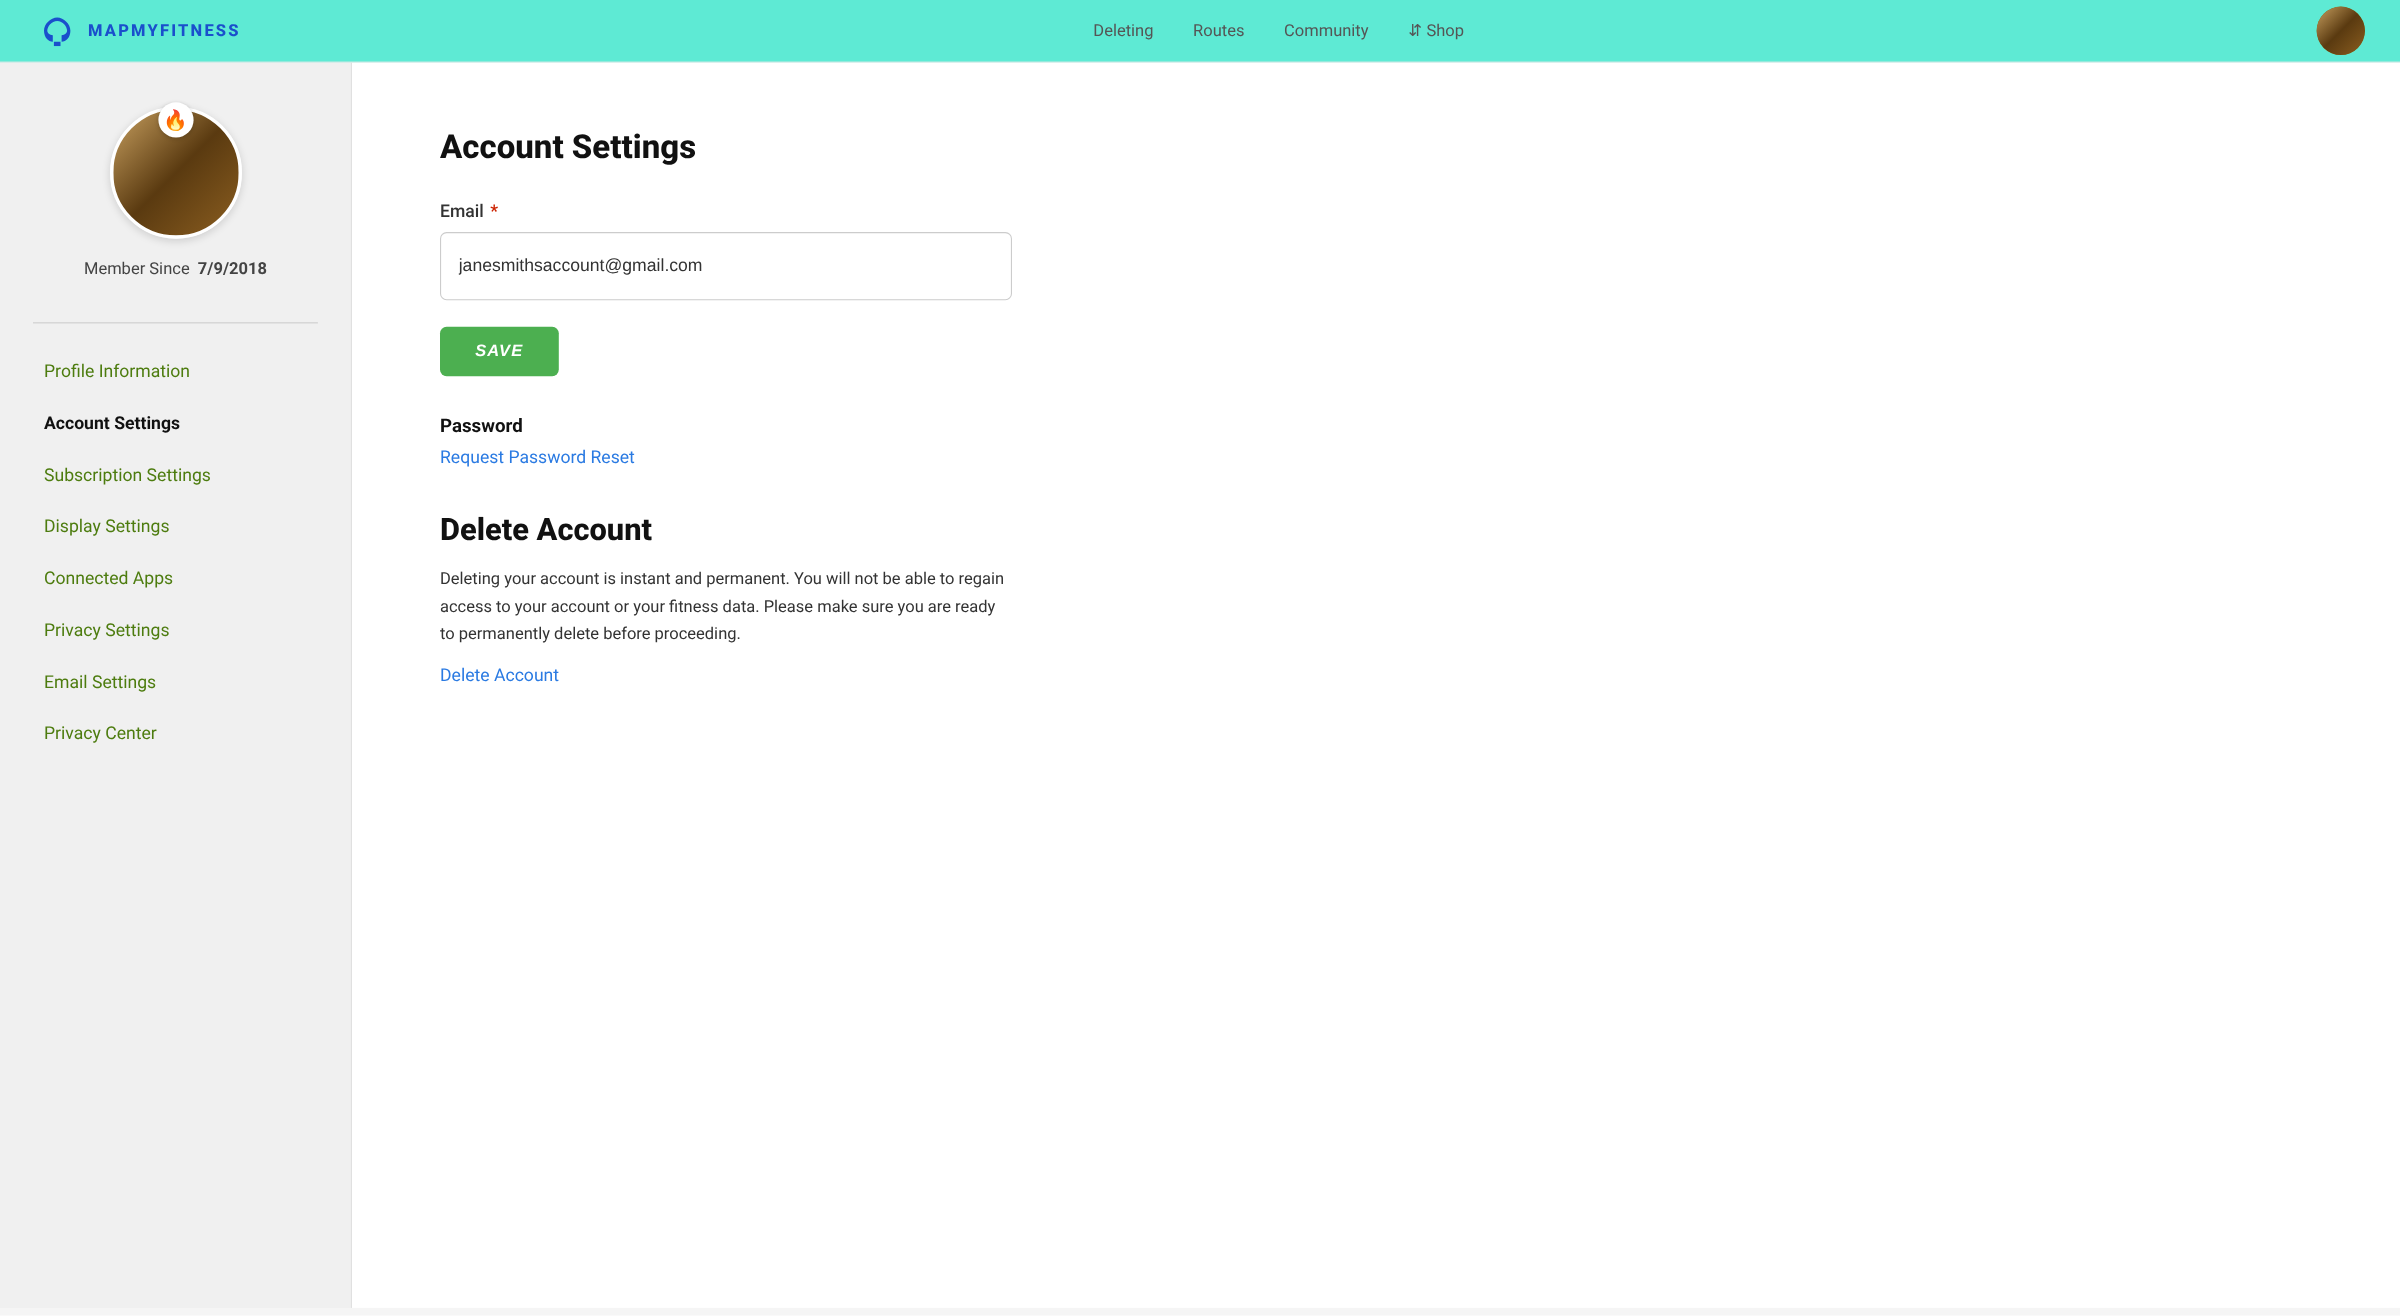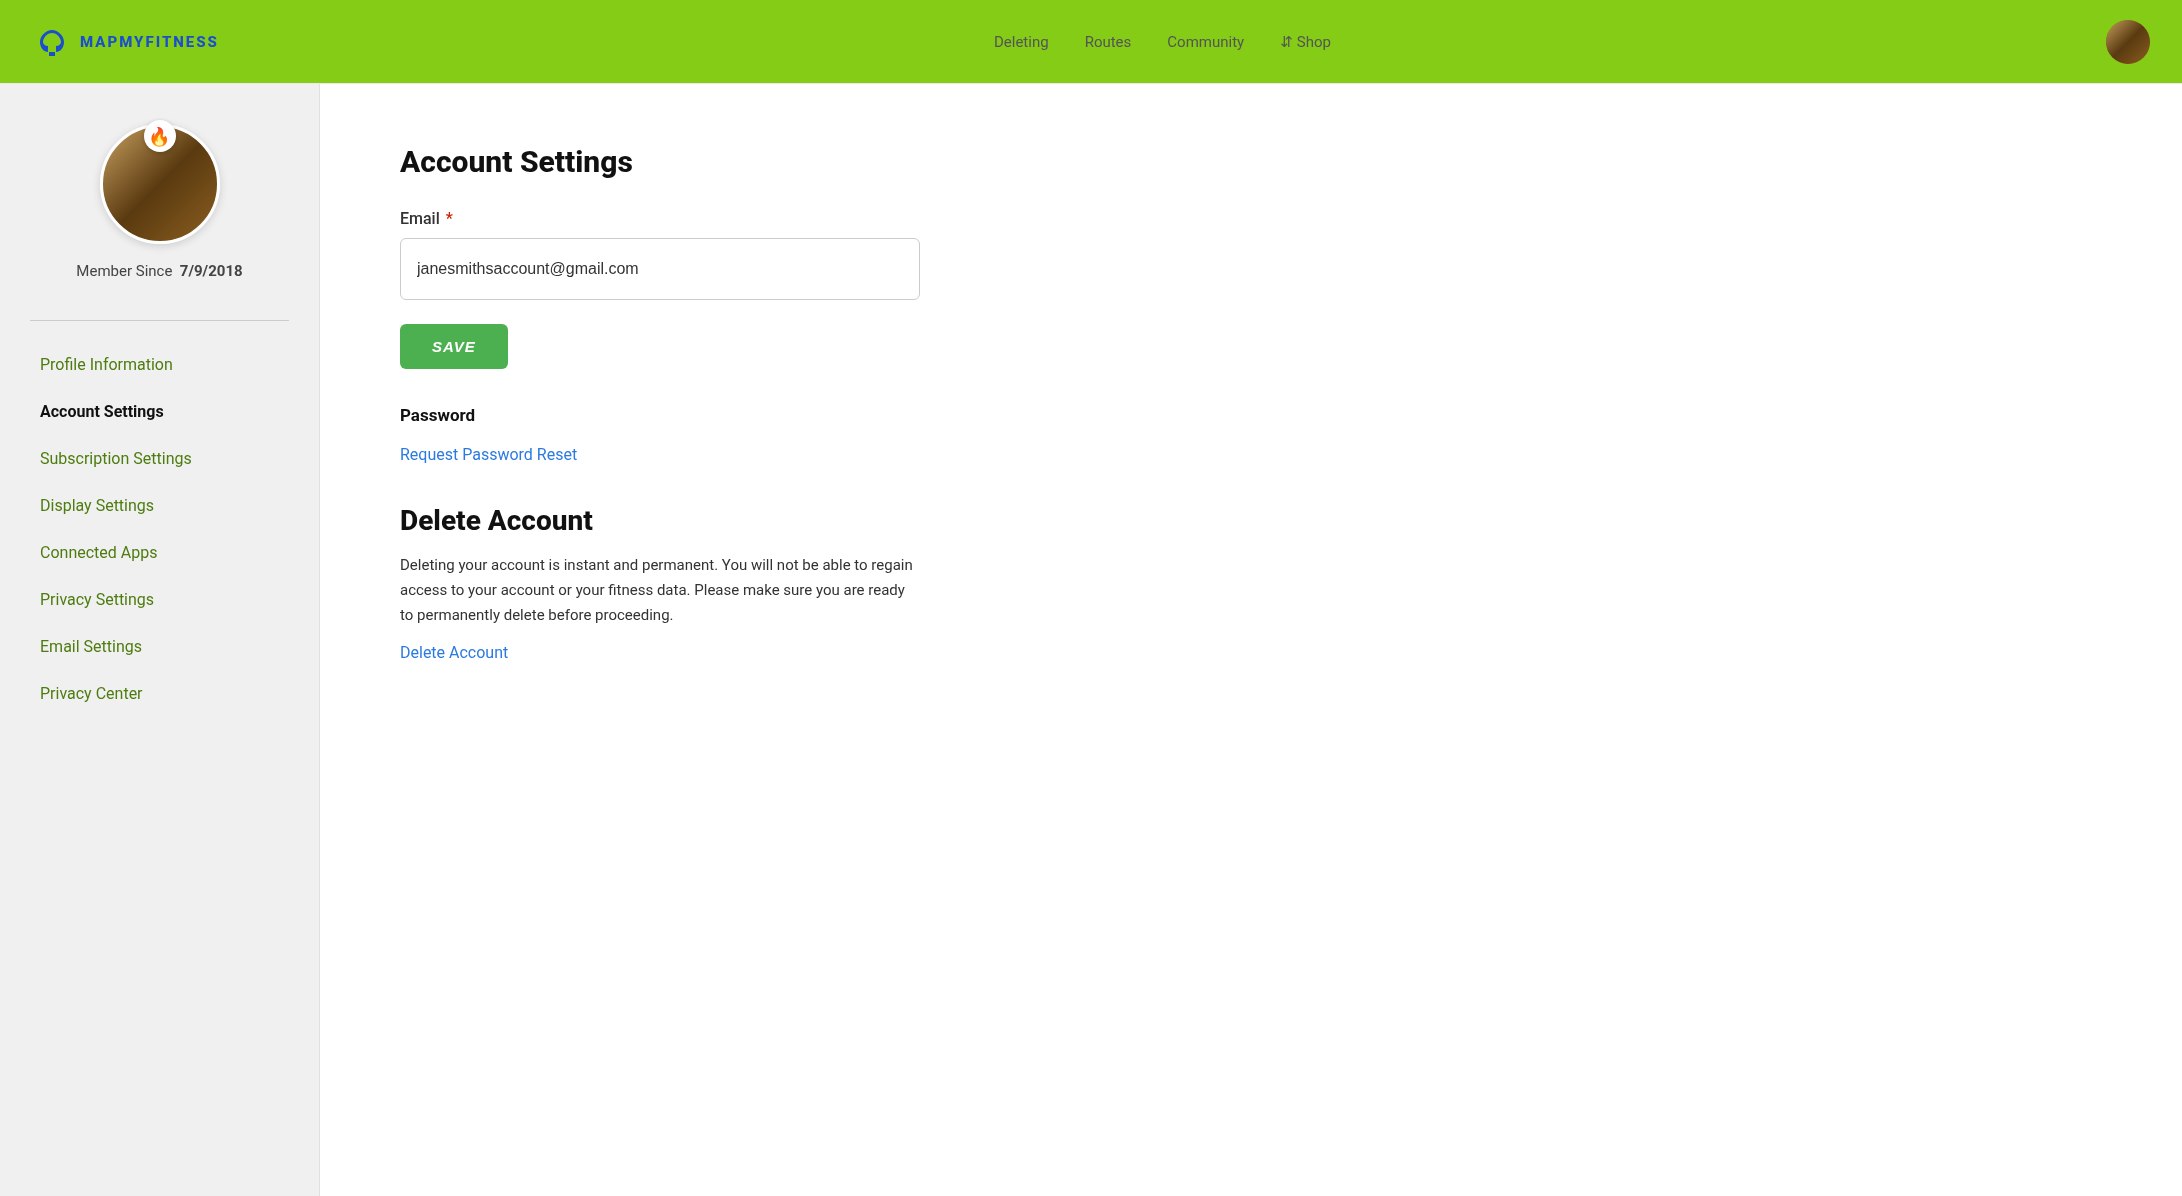--- a/index.html
+++ b/index.html
@@ -5,22 +5,22 @@
     * { box-sizing: border-box; margin: 0; padding: 0; }
     body {
       font-family: -apple-system, BlinkMacSystemFont, 'Segoe UI', Roboto, sans-serif;
       background: #f5f5f5;
       color: #333;
       min-height: 100vh;
     }
 
     
     .header {
-      background: #84cc16;
-      height: 84px;
+      background: #5eead4;
+      height: 57px;
       display: flex;
       align-items: center;
       justify-content: space-between;
       padding: 0 32px;
       border-bottom: 1px solid #e8e8e8;
     }
     .header-logo {
       display: flex;
       align-items: center;
       gap: 8px;
@@ -207,21 +207,21 @@
       font-style: italic;
     }
 
     .password-section {
       margin-bottom: 40px;
     }
     .password-label {
       font-size: 17px;
       font-weight: 700;
       color: #111;
-      margin-bottom: 20px;
+      margin-bottom: 8px;
     }
     .reset-link {
       font-size: 16px;
       color: #2a7ae2;
       text-decoration: none;
       cursor: pointer;
     }
 
     .delete-section {
       border-top: none;

